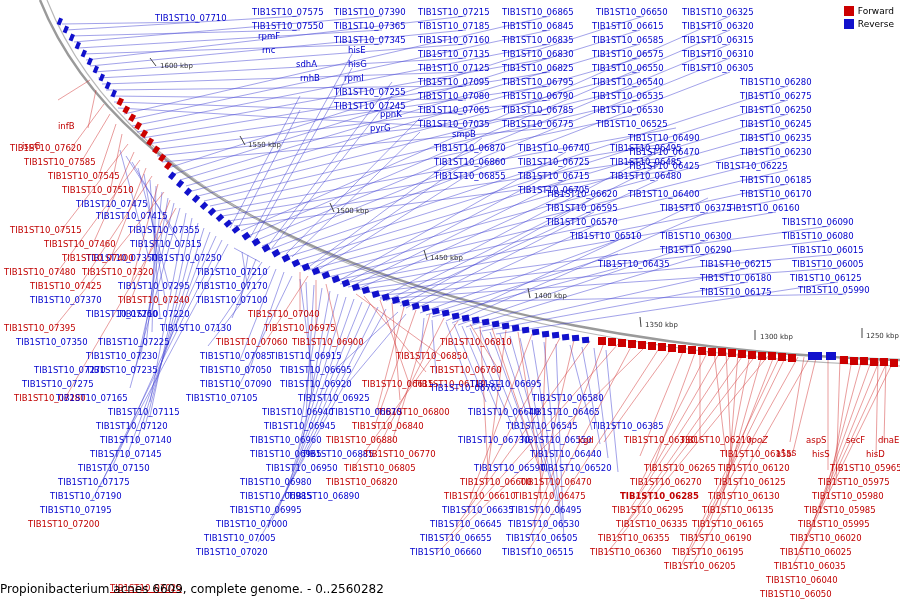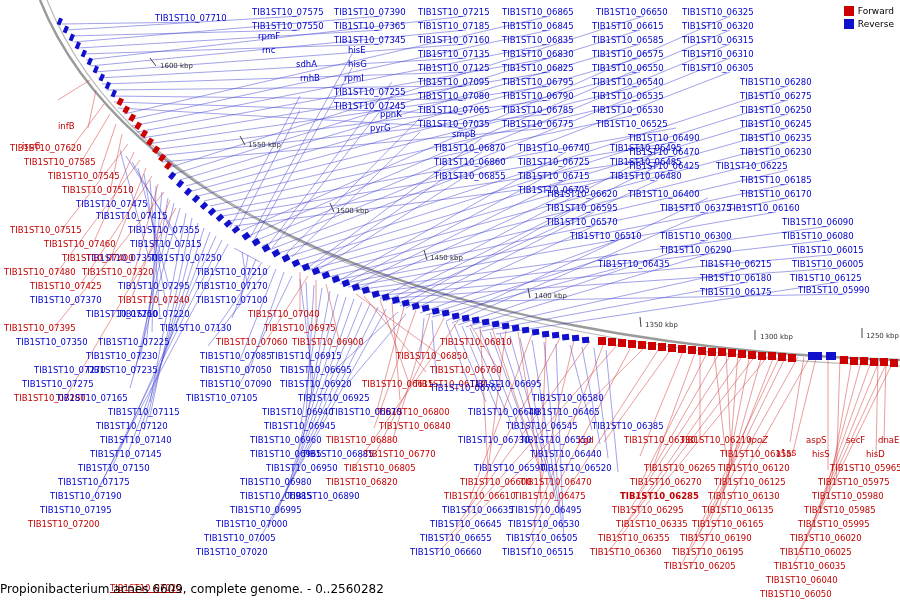--- a/index.html
+++ b/index.html
@@ -539,21 +539,21 @@
       <div class="lbl rev" style="left: 86px; top: 366px;">TIB1ST10_07235</div>
       <div class="lbl rev" style="left: 22px; top: 380px;">TIB1ST10_07275</div>
       <div class="lbl rev" style="left: 200px; top: 380px;">TIB1ST10_07090</div>
       <div class="lbl rev" style="left: 280px; top: 380px;">TIB1ST10_06920</div>
       <div class="lbl fwd" style="left: 430px; top: 366px;">TIB1ST10_06760</div>
       <div class="lbl fwd" style="left: 440px; top: 338px;">TIB1ST10_06810</div>
       <div class="lbl fwd" style="left: 362px; top: 380px;">TIB1ST10_06615</div>
       <div class="lbl fwd" style="left: 414px; top: 380px;">TIB1ST10_06110</div>
       <div class="lbl rev" style="left: 470px; top: 380px;">TIB1ST10_06695</div>
       <div class="lbl fwd" style="left: 378px; top: 408px;">TIB1ST10_06800</div>
-      <div class="lbl fwd" style="left: 352px; top: 422px; margin-left: 27px;">TIB1ST10_06840</div>
+      <div class="lbl fwd" style="left: 352px; top: 422px;">TIB1ST10_06840</div>
       <div class="lbl rev" style="left: 430px; top: 384px;">TIB1ST10_06765</div>
       <div class="lbl rev" style="left: 532px; top: 394px;">TIB1ST10_06580</div>
       <div class="lbl rev" style="left: 528px; top: 408px;">TIB1ST10_06465</div>
       <div class="lbl rev" style="left: 506px; top: 422px;">TIB1ST10_06545</div>
       <div class="lbl rev" style="left: 592px; top: 422px;">TIB1ST10_06385</div>
       <div class="lbl rev" style="left: 468px; top: 408px;">TIB1ST10_06640</div>
       <div class="lbl rev" style="left: 458px; top: 436px;">TIB1ST10_06730</div>
       <div class="lbl rev" style="left: 520px; top: 436px;">TIB1ST10_06550</div>
       <div class="lbl fwd" style="left: 624px; top: 436px;">TIB1ST10_06330</div>
       <div class="lbl fwd" style="left: 578px; top: 436px;">kgd</div>

